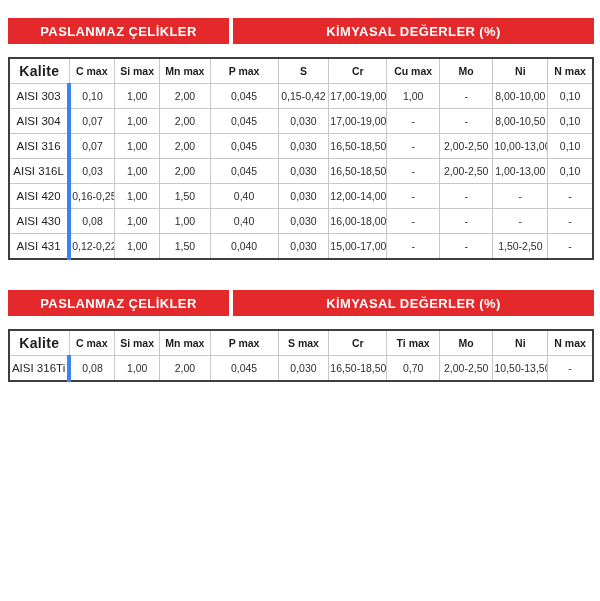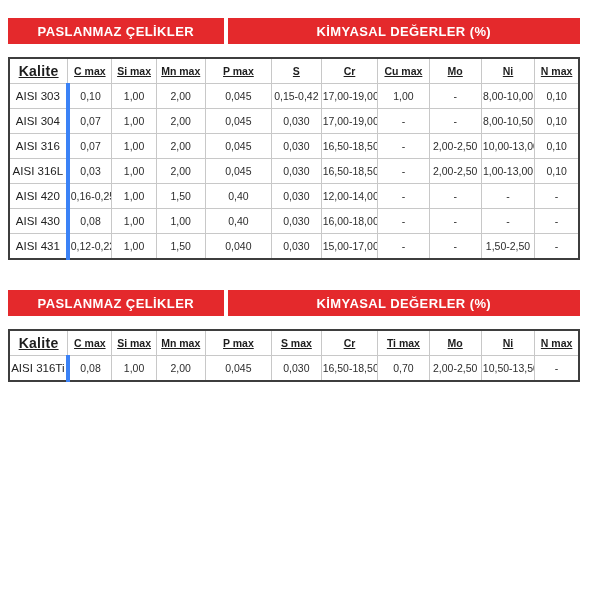--- a/index.html
+++ b/index.html
@@ -8,21 +8,21 @@
     background: #ffffff;
     width: 600px;
     height: 601px;
     overflow: hidden;
     font-family: "Liberation Sans", "DejaVu Sans", sans-serif;
   }
   .page {
     width: 600px;
     height: 601px;
     box-sizing: border-box;
-    padding: 18px 20px 0 8px;
+    padding: 18px 6px 0 8px;
   }
   .section2 { margin-top: 30px; }
 
   
   .banner {
     display: flex;
     gap: 4px;
     height: 26px;
     margin-bottom: 13px;
   }
@@ -54,21 +54,20 @@
     height: 24px;
     padding: 0 1px;
     font-size: 10.5px;
     color: #2d2d2d;
     overflow: hidden;
     white-space: nowrap;
   }
   table.steel th {
     font-weight: bold;
     color: #1d1d1d;
-    text-decoration: underline;
   }
   table.steel th:first-child {
     font-size: 14px;
     letter-spacing: 0.3px;
   }
   table.steel td.kalite {
     font-weight: normal;
     font-size: 11.5px;
     color: #222222;
     border-right: 4px solid #3b82f6;

